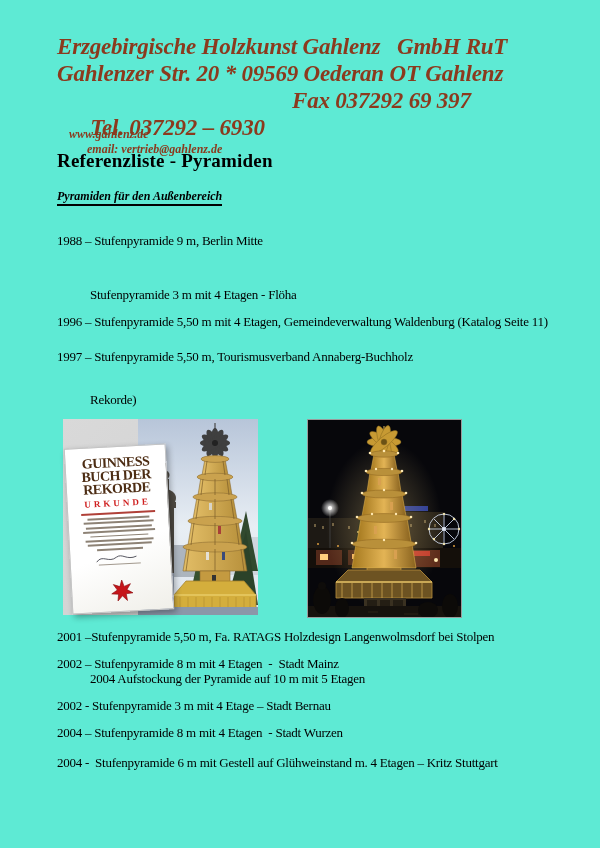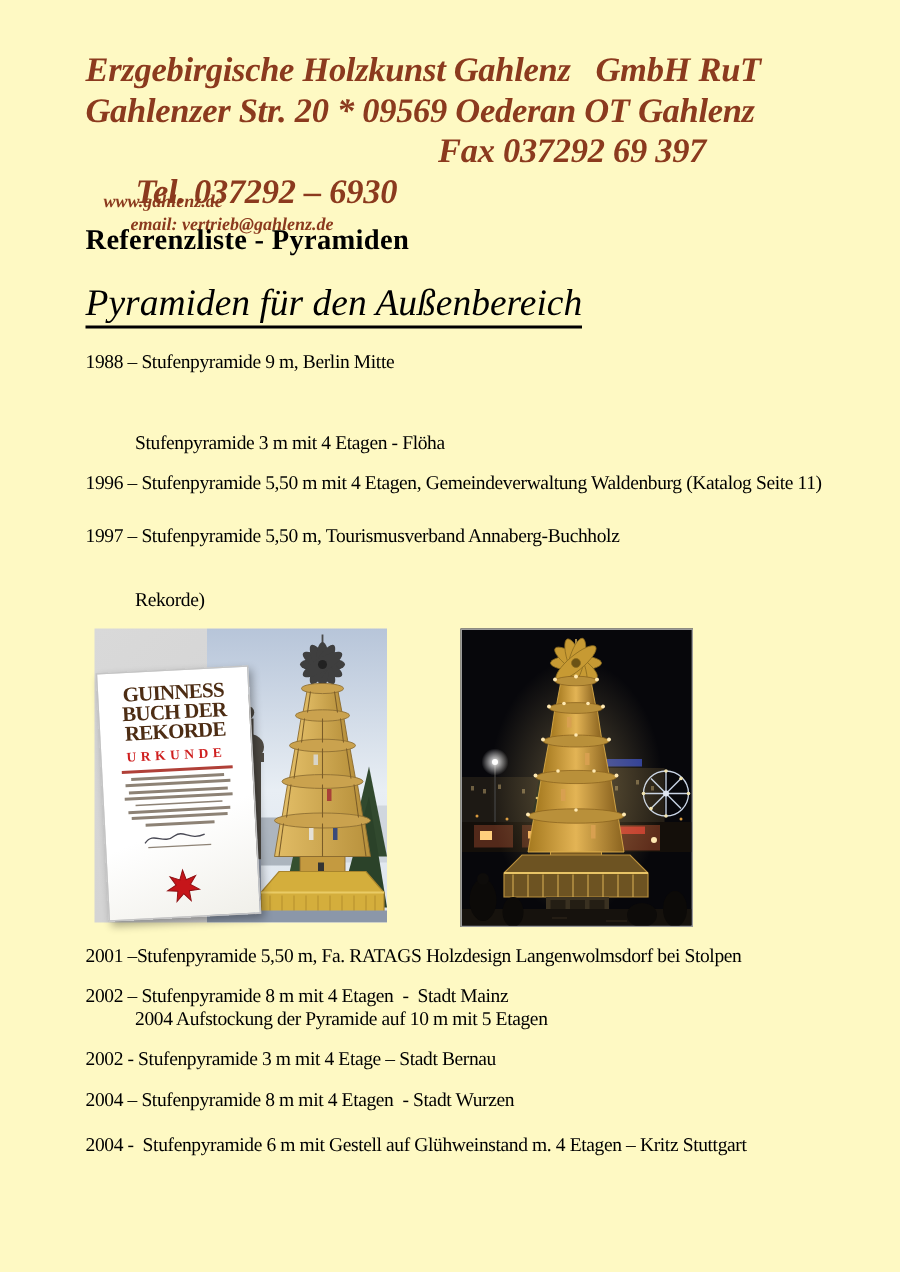--- a/index.html
+++ b/index.html
@@ -1,33 +1,33 @@
 <!DOCTYPE html>
 <html style="--accent: #8b3a1e; --urkunde: #cf1f1f;"><head>
 <meta charset="utf-8">
 <style>
   html,body { margin:0; padding:0; background:#9b9b9b; }
   .page {
     position:relative; width:600px; height:848px; margin:0 auto;
-    background:#fef9c3; overflow:hidden;
+    background:#5eead4; overflow:hidden;
     font-family:"Liberation Serif","DejaVu Serif",serif; color:#000;
   }
   
   .letterhead { position:absolute; left:57px; top:33px; color:var(--accent,#8b3a1e);
     font-weight:bold; font-style:italic; }
   .lh { font-size:23px; line-height:27px; letter-spacing:-0.2px; white-space:pre; }
   .telfax { position:relative; }
   .telfax .fax { position:absolute; left:235px; top:0; }
   .contact { position:absolute; left:57px; top:112px; color:var(--accent,#8b3a1e);
     font-weight:bold; font-style:italic; font-size:12px; white-space:pre; }
   .contact .web { cursor:pointer;margin-top:20px; }
   .contact .email { margin-left:18px; }
   
   .title { position:absolute; left:57px; top:150px; font-size:19px; font-weight:bold; letter-spacing:.2px; }
-  .subtitle { position:absolute; left:57px; top:189px; font-size:25px; font-weight:normal; font-style:italic; }
+  .subtitle { position:absolute; left:57px; top:189px; font-size:12px; font-weight:bold; font-style:italic; }
   .subtitle span { border-bottom:2px solid #000; padding-bottom:1px; }
   
   .entry { position:absolute; font-size:13px; line-height:15px; letter-spacing:-0.25px; white-space:pre; }
   
   .fig-left { position:absolute; left:63px; top:419px; width:195px; height:196px;
     background:linear-gradient(135deg,#d9d9d9,#cfcfcf); }
   .fig-left svg.day { position:absolute; right:0; top:0; display:block; }
   .cert { position:absolute; left:5px; top:27px; width:100px; height:164px;
     background:linear-gradient(160deg,#ffffff 60%,#f0efe9); border:1px solid #c4c4c4;
     transform:rotate(-3deg); box-shadow:2px 3px 6px rgba(0,0,0,.33);

